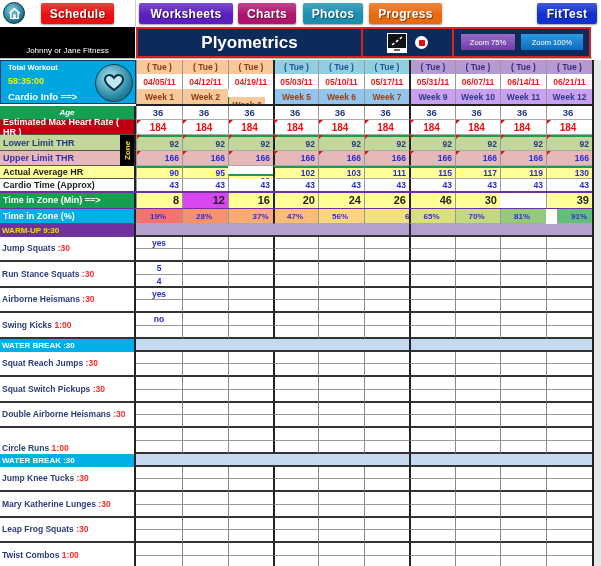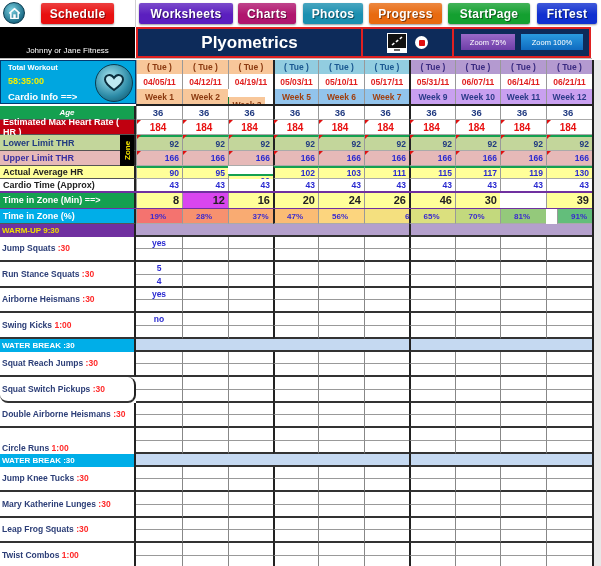--- a/index.html
+++ b/index.html
@@ -49,21 +49,20 @@
         <path d="M8 2 L14 7.5 L12.5 7.5 L12.5 14 L3.5 14 L3.5 7.5 L2 7.5 Z" fill="none" stroke="#fff" stroke-width="1.8" stroke-linejoin="round"></path>
         <rect x="6.5" y="9" width="3" height="5" fill="#fff"></rect>
       </svg>
   </div>
   <div class="navbtn" style="left: 41px; width: 73px; background: linear-gradient(rgba(232, 16, 16, 0.8), rgb(232, 16, 16) 55%, rgb(232, 16, 16));">Schedule</div>
   <div class="vsep"></div>
   <div class="navbtn" style="left: 139px; width: 94px; background: linear-gradient(rgba(91, 31, 191, 0.8), rgb(91, 31, 191) 55%, rgb(91, 31, 191));">Worksheets</div>
   <div class="navbtn" style="left: 238px; width: 58px; background: linear-gradient(rgba(176, 21, 110, 0.8), rgb(176, 21, 110) 55%, rgb(176, 21, 110));">Charts</div>
   <div class="navbtn" style="left: 303px; width: 60px; background: linear-gradient(rgba(26, 143, 176, 0.8), rgb(26, 143, 176) 55%, rgb(26, 143, 176));">Photos</div>
   <div class="navbtn" style="left: 369px; width: 73px; background: linear-gradient(rgba(232, 106, 16, 0.8), rgb(232, 106, 16) 55%, rgb(232, 106, 16));">Progress</div>
-  <div class="navbtn" style="left: 448px; width: 82px; background: linear-gradient(rgba(20, 160, 48, 0.8), rgb(20, 160, 48) 55%, rgb(20, 160, 48));">StartPage</div>
   <div class="navbtn" style="left: 537px; width: 60px; background: linear-gradient(rgba(16, 48, 208, 0.8), rgb(16, 48, 208) 55%, rgb(16, 48, 208));">FitTest</div>
 </div>
 
 <div class="name-box">
   <span>Johnny or Jane Fitness</span>
 </div>
 <div class="title-box">Plyometrics</div>
 <div class="icon-box">
   <div style="width:20px;height:20px;background:#fff;padding:1px;">
     <svg width="18" height="18" viewBox="0 0 18 18">
@@ -361,21 +360,21 @@
     <div class="cell" style="left:364px;top:352px;width:45px;height:12px;background:#fff;color:#2a2ad0;font-size:8.5px;border-left:1px solid #888;border-bottom:1px solid #999;"></div>
     <div class="cell" style="left:364px;top:364px;width:45px;height:13px;background:#fff;color:#2a2ad0;font-size:8.5px;border-left:1px solid #888;border-bottom:2px solid #333;"></div>
     <div class="cell" style="left:409px;top:352px;width:46px;height:12px;background:#fff;color:#2a2ad0;font-size:8.5px;border-left:2px solid #222;border-bottom:1px solid #999;"></div>
     <div class="cell" style="left:409px;top:364px;width:46px;height:13px;background:#fff;color:#2a2ad0;font-size:8.5px;border-left:2px solid #222;border-bottom:2px solid #333;"></div>
     <div class="cell" style="left:455px;top:352px;width:45px;height:12px;background:#fff;color:#2a2ad0;font-size:8.5px;border-left:1px solid #888;border-bottom:1px solid #999;"></div>
     <div class="cell" style="left:455px;top:364px;width:45px;height:13px;background:#fff;color:#2a2ad0;font-size:8.5px;border-left:1px solid #888;border-bottom:2px solid #333;"></div>
     <div class="cell" style="left:500px;top:352px;width:46px;height:12px;background:#fff;color:#2a2ad0;font-size:8.5px;border-left:1px solid #888;border-bottom:1px solid #999;"></div>
     <div class="cell" style="left:500px;top:364px;width:46px;height:13px;background:#fff;color:#2a2ad0;font-size:8.5px;border-left:1px solid #888;border-bottom:2px solid #333;"></div>
     <div class="cell" style="left:546px;top:352px;width:46px;height:12px;background:#fff;color:#2a2ad0;font-size:8.5px;border-left:1px solid #888;border-bottom:1px solid #999;"></div>
     <div class="cell" style="left:546px;top:364px;width:46px;height:13px;background:#fff;color:#2a2ad0;font-size:8.5px;border-left:1px solid #888;border-bottom:2px solid #333;"></div>
-    <div class="ex-label" style="top:377px;height:26px;border-radius:8px;">
+    <div class="ex-label" style="top:377px;height:26px;">
       <span style="white-space: normal;"><span>Squat Switch Pickups </span><span class="time">:30</span></span>
     </div>
     <div class="cell" style="left:136px;top:377px;width:46px;height:13px;background:#fff;color:#2a2ad0;font-size:8.5px;border-bottom:1px solid #999;"></div>
     <div class="cell" style="left:136px;top:390px;width:46px;height:13px;background:#fff;color:#2a2ad0;font-size:8.5px;border-bottom:2px solid #333;"></div>
     <div class="cell" style="left:182px;top:377px;width:46px;height:13px;background:#fff;color:#2a2ad0;font-size:8.5px;border-left:1px solid #888;border-bottom:1px solid #999;"></div>
     <div class="cell" style="left:182px;top:390px;width:46px;height:13px;background:#fff;color:#2a2ad0;font-size:8.5px;border-left:1px solid #888;border-bottom:2px solid #333;"></div>
     <div class="cell" style="left:228px;top:377px;width:45px;height:13px;background:#fff;color:#2a2ad0;font-size:8.5px;border-left:1px solid #888;border-bottom:1px solid #999;"></div>
     <div class="cell" style="left:228px;top:390px;width:45px;height:13px;background:#fff;color:#2a2ad0;font-size:8.5px;border-left:1px solid #888;border-bottom:2px solid #333;"></div>
     <div class="cell" style="left:273px;top:377px;width:45px;height:13px;background:#fff;color:#2a2ad0;font-size:8.5px;border-left:2px solid #222;border-bottom:1px solid #999;"></div>
     <div class="cell" style="left:273px;top:390px;width:45px;height:13px;background:#fff;color:#2a2ad0;font-size:8.5px;border-left:2px solid #222;border-bottom:2px solid #333;"></div>

